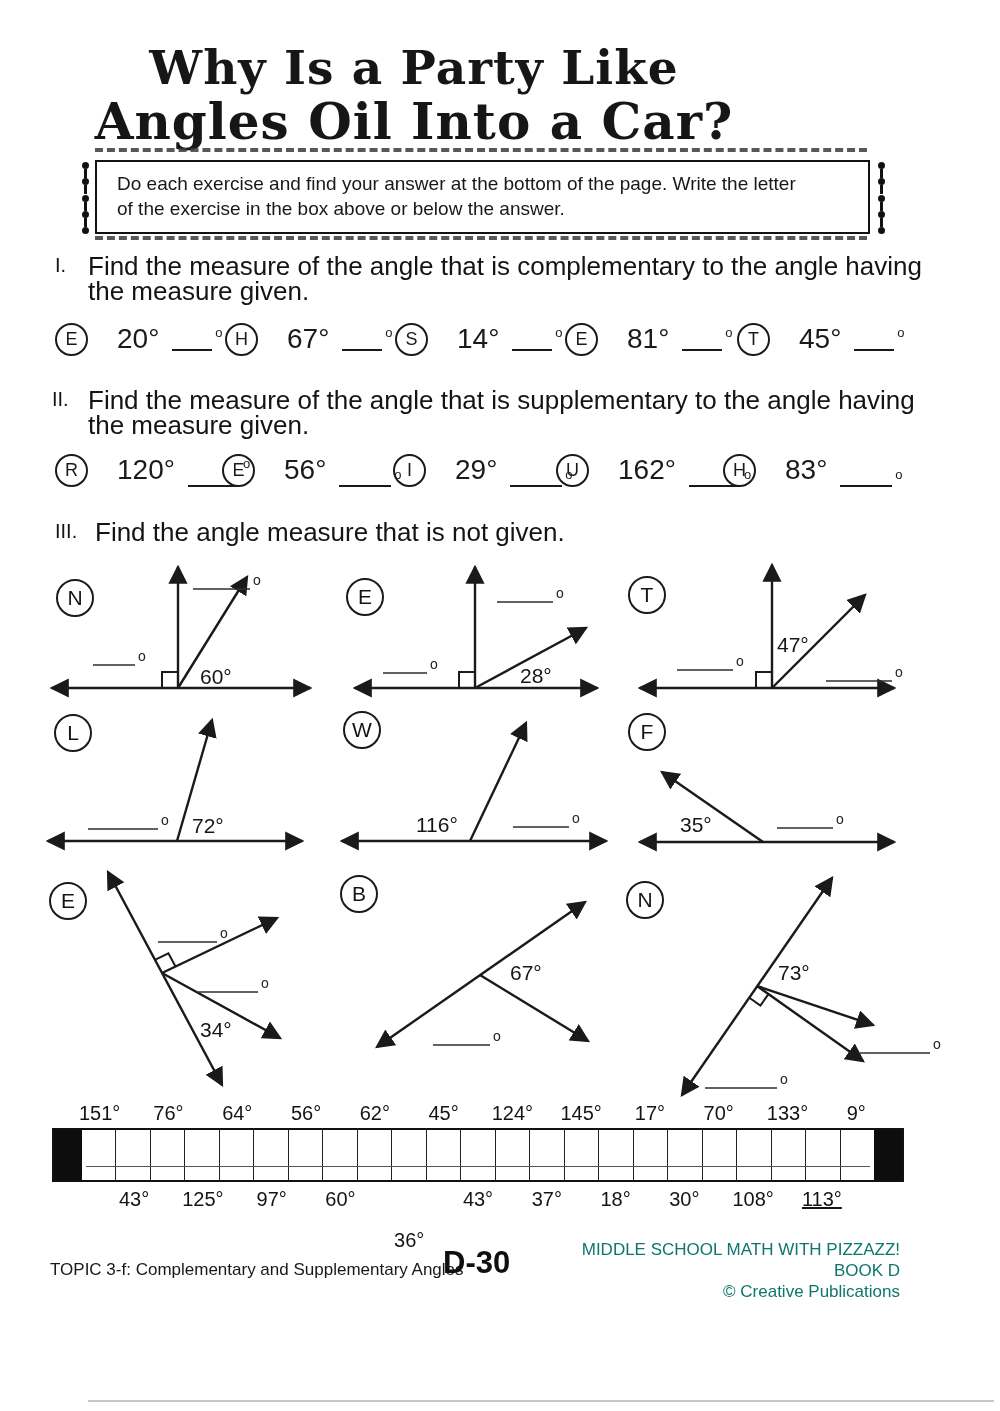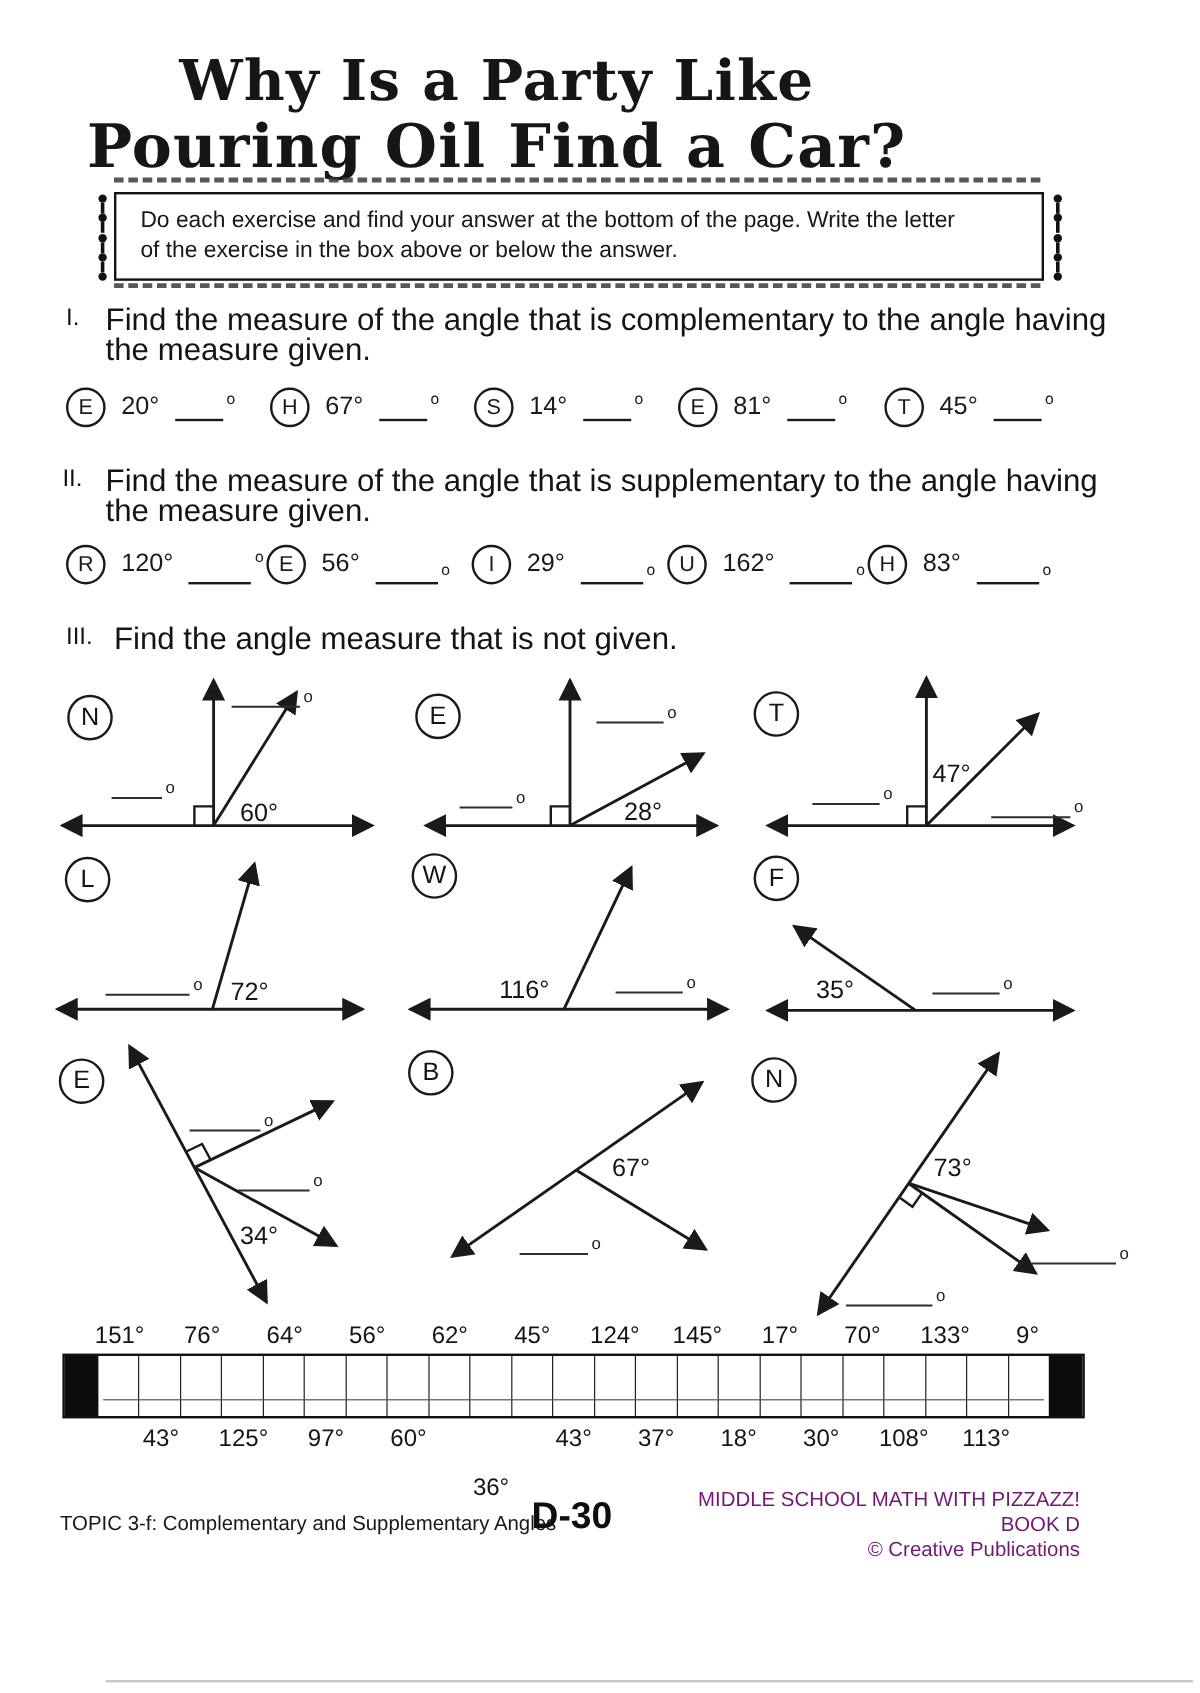--- a/index.html
+++ b/index.html
@@ -24,21 +24,21 @@
   .orn-bar{width:3px;height:9px;background:#111;}
 
   
   .roman{position:absolute;font-size:20px;color:#141414;}
   .prompt{position:absolute;font-size:26px;line-height:25px;color:#141414;}
 
   
   .prob-item{position:absolute;display:flex;align-items:center;height:34px;}
   .letter-circle{flex:0 0 auto;width:29px;height:29px;border:2px solid #1a1a1a;border-radius:50%;
                  display:flex;align-items:center;justify-content:center;font-size:18px;margin-right:13px;}
-  .given{font-size:21px;margin-right:9px;white-space:nowrap;}
+  .given{font-size:28px;margin-right:9px;white-space:nowrap;margin-left:16px;}
   .blankline{display:inline-block;border-bottom:2px solid #1a1a1a;height:1px;align-self:flex-end;}
   .s1-blank{width:40px;margin:0 3px 5px 4px;}
   .s2-blank{width:52px;margin:0 3px 0px 4px;}
   .degmark{font-size:13px;line-height:13px;}
   .deg-high{align-self:flex-start;margin-top:4px;}
   .deg-low{align-self:flex-end;margin-bottom:6px;}
 
   
   svg.diagram{position:absolute;overflow:visible;}
   .geo{stroke:#1a1a1a;stroke-width:2.4;fill:none;}
@@ -56,31 +56,31 @@
   .strip .cells{flex:1;display:flex;position:relative;}
   .strip .cell{flex:1;border-right:1.6px solid #222;}
   .strip .cell:last-child{border-right:none;}
   .strip .writeline{position:absolute;left:4px;right:4px;top:36px;border-top:1.6px solid #555;}
   .ans-num{position:absolute;width:74px;text-align:center;font-size:20px;color:#141414;white-space:nowrap;}
 
   
   .footer-topic{position:absolute;left:50px;top:1260px;font-size:17px;color:#181818;}
   .footer-code{position:absolute;left:443px;top:1245px;font-size:31px;font-weight:700;color:#0f0f0f;}
   .footer-book{position:absolute;left:560px;top:1239px;width:340px;text-align:right;font-size:17px;
-               line-height:21px;color:#701a75;}
+               line-height:21px;color:#0f766e;}
   .bottom-rule{position:absolute;left:88px;top:1400px;width:906px;height:2px;background:#c7c7c7;}
 </style>
 </head>
 <body>
 
 <div class="page">
 
   <div class="title">
     <div class="t1">Why Is a Party Like</div>
-    <div class="t2">Pouring Oil Find a Car?</div>
+    <div class="t2">Angles Oil Into a Car?</div>
   </div>
 
   <div class="cutline abs" style="top:148px"></div>
   <div class="instr-box">
     <div class="instr-text">
       <div>Do each exercise and find your answer at the bottom of the page. Write the letter</div>
       <div>of the exercise in the box above or below the answer.</div>
     </div>
   </div>
   <div class="cutline abs" style="top:236px"></div>
@@ -339,21 +339,21 @@
       <span class="ans-num" style="left: 97.087px; top: 1188px;">43°</span>
       <span class="ans-num" style="left: 165.87px; top: 1188px;">125°</span>
       <span class="ans-num" style="left: 234.652px; top: 1188px;">97°</span>
       <span class="ans-num" style="left: 303.435px; top: 1188px;">60°</span>
       <span class="ans-num" style="left: 372.217px; top: 1188px; margin-top: 41px;">36°</span>
       <span class="ans-num" style="left: 441px; top: 1188px;">43°</span>
       <span class="ans-num" style="left: 509.783px; top: 1188px;">37°</span>
       <span class="ans-num" style="left: 578.565px; top: 1188px;">18°</span>
       <span class="ans-num" style="left: 647.348px; top: 1188px;">30°</span>
       <span class="ans-num" style="left: 716.13px; top: 1188px;">108°</span>
-      <span class="ans-num" style="left: 784.913px; top: 1188px;">113°</span>
+      <span class="ans-num" style="left: 784.913px; top: 1188px; text-decoration: underline;">113°</span>
     </div>
 
   <div class="footer-topic">TOPIC 3-f: Complementary and Supplementary Angles</div>
   <div class="footer-code">D-30</div>
   <div class="footer-book">
     <div>MIDDLE SCHOOL MATH WITH PIZZAZZ! BOOK D</div>
     <div>© Creative Publications</div>
   </div>
   <div class="bottom-rule"></div>
 

